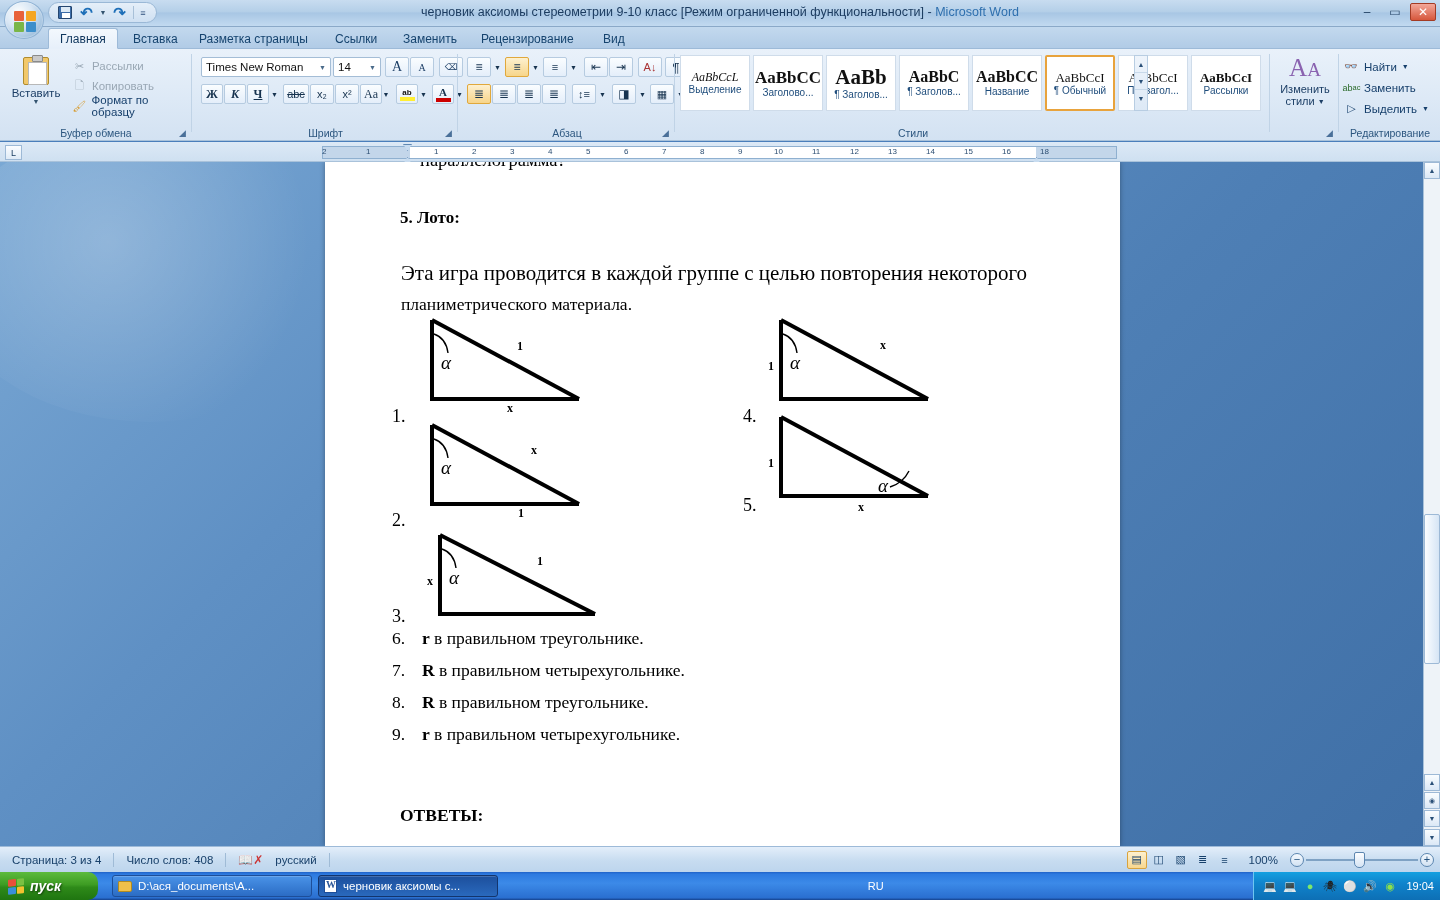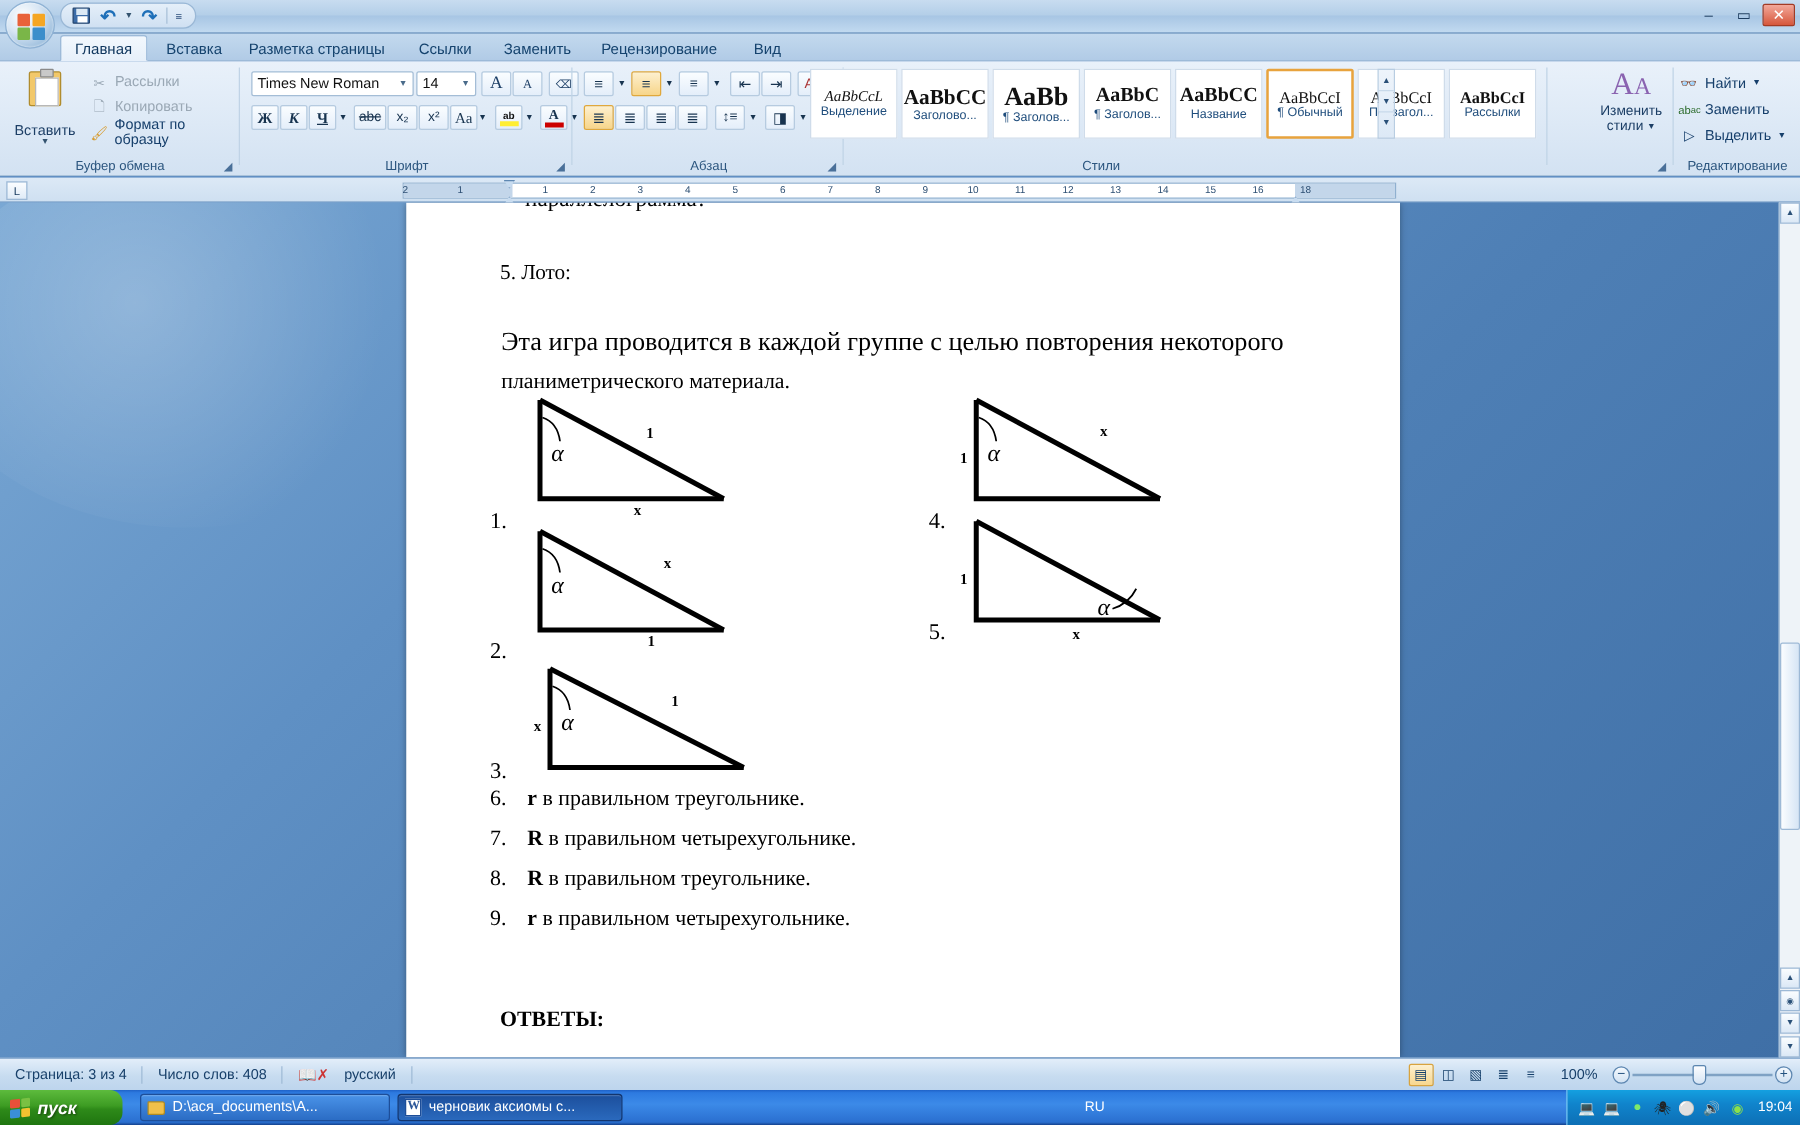--- a/index.html
+++ b/index.html
@@ -116,21 +116,21 @@
     position: relative;
   }
   .clip-ico::before {
     content:""; position:absolute; left:4px; top:4px; width:17px; height:21px;
     background:#fff; border:1px solid #b8b8b8;
   }
   .clip-ico::after {
     content:""; position:absolute; left:8px; top:-3px; width:9px; height:5px;
     background:#c9c9c9; border:1px solid #8a8a8a; border-radius:1px;
   }
-  #paste-btn .lbl { margin-top:14px; }
+  #paste-btn .lbl { margin-top:2px; }
   #paste-btn .car { font-size:7px; color:#33536f; line-height:6px; }
   .clip-row {
     position:absolute; left:72px; display:flex; align-items:center; gap:5px;
     font-size: 11.5px; height: 18px;
   }
   .clip-row.dim { color:#9aa8b5; }
   .clip-row.on { color:#163f6b; }
   .sm-ico { width:15px; height:15px; display:flex; align-items:center; justify-content:center; font-size:11px; }
 
   
@@ -144,21 +144,21 @@
     position:absolute; display:flex; align-items:center; justify-content:center;
     border:1px solid transparent; border-radius:2px; font-size:12px; color:#17334f;
   }
   .btn.box { border-color:#b6cbe0; background:linear-gradient(to bottom,#fafdff,#e4eefa); }
   .btn.sel { border-color:#e0a83c; background:linear-gradient(to bottom,#fdf0cf,#f7d58a); }
 
   
   #g-par { left: 459px; width: 216px; }
 
   
-  #g-sty { left: 644px; width: 474px; }
+  #g-sty { left: 676px; width: 474px; }
   .style-tile {
     position:absolute; top:6px; width:70px; height:56px; background:#fff;
     border:1px solid #cfdcea; display:flex; flex-direction:column;
     align-items:center; justify-content:center; gap:2px;
   }
   .style-tile.sel { border:2px solid #e8a33d; border-radius:2px; box-shadow:0 0 0 1px #fff inset; }
   .style-tile .samp { font-family:"Liberation Serif", serif; color:#111; line-height:1; }
   .style-tile .nm { font-size:10px; color:#1f4d7c; line-height:1;}
   #sty-scroll { position:absolute; right:2px; top:6px; width:14px; height:56px;
     background:linear-gradient(to bottom,#eef4fb,#dde9f6); border:1px solid #b8cde2; }
@@ -339,20 +339,21 @@
       </div>
     <div class="qat-btn">
         <span class="redo-ico">↷</span>
       </div>
     <div class="qat-sep"></div>
     <div class="qat-btn" style="width:12px">
         <span style="font-size:9px;color:#2d4f7c">≡</span>
       </div>
   </div>
 
+  <div id="win-title"><span>черновик аксиомы стереометрии 9-10 класс [Режим ограниченной функциональности] - </span><span class="app">Microsoft Word</span></div>
 
   <div id="win-buttons">
     <div class="wbtn">–</div>
     <div class="wbtn">▭</div>
     <div class="wbtn close">✕</div>
   </div>
 </div>
 
 <div id="tabstrip">
   <div class="tab active" style="left:48px">Главная</div>
@@ -630,21 +631,21 @@
   <span style="top:620px;left:2px">21</span>
 </div>
 
 <div id="workspace">
   <div id="page">
 
     <div class="clipped-top">
       <span>параллелограмма?</span>
     </div>
 
-    <div class="doc-text" style="left:75px;top:46px;font-size:17px;font-weight:normal">5. Лото:</div>
+    <div class="doc-text" style="left:75px;top:46px;font-size:17px;font-weight:bold">5. Лото:</div>
 
     <div class="doc-text" style="left:76px;top:99px;font-size:21px">Эта игра проводится в каждой группе с целью повторения некоторого</div>
     <div class="doc-text" style="left:76px;top:132px;font-size:17.5px">планиметрического материала.</div>
 
     <div class="tri" style="left:104px;top:155px;width:160px;height:92px">
       <svg width="160" height="92" viewBox="0 0 160 92">
         <path d="M3 3 L3 82 L150 82" fill="none" stroke="#000" stroke-width="4"></path>
         <path d="M3 3 L150 82" fill="none" stroke="#000" stroke-width="4"></path>
         <path d="M5 17 q12 4 14 19" fill="none" stroke="#000" stroke-width="1.4"></path>
         <text x="12" y="52" font-family="Liberation Serif, serif" font-style="italic" font-size="19" fill="#000">α</text>

